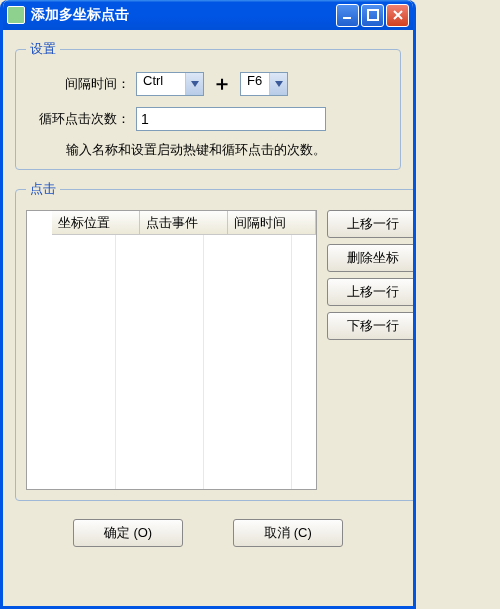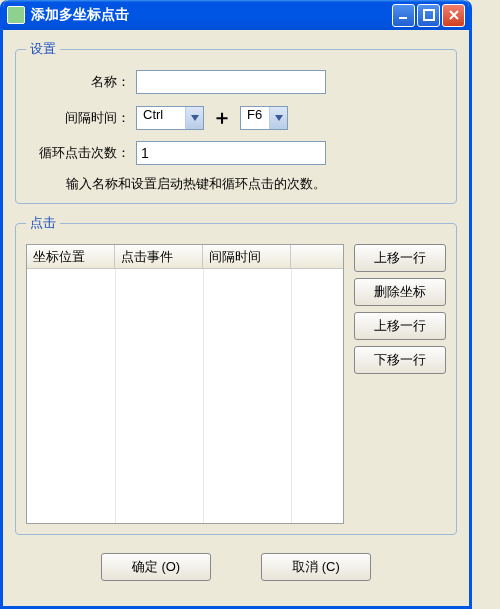--- a/index.html
+++ b/index.html
@@ -5,21 +5,21 @@
 * { box-sizing: border-box; margin: 0; padding: 0; }
 body {
   font-family: "Microsoft YaHei", "SimSun", Arial, sans-serif;
   font-size: 13px;
   background: #ece9d8;
   width: 500px;
   height: 609px;
   overflow: hidden;
 }
 .window {
-  width: 472px;
+  width: 416px;
   height: 609px;
   border: 3px solid #0055e5;
   border-top: none;
   background: #ece9d8;
   border-radius: 8px 8px 0 0;
   overflow: hidden;
 }
 .titlebar {
   height: 30px;
   background: linear-gradient(to bottom, #3c90f0 0%, #0055e5 8%, #0055e5 50%, #0050d8 100%);
@@ -127,20 +127,21 @@
   border: 1px solid #a0a0a0;
   background: #fff;
   height: 280px;
   overflow: hidden;
 }
 .thead {
   display: flex;
   background: linear-gradient(to bottom, #fdfdfd, #ece9d8);
   border-bottom: 1px solid #c8c8c8;
   height: 24px;
+  margin-left: 25px;
 }
 .th {
   border-right: 1px solid #c8c8c8;
   padding: 3px 6px;
   font-size: 13px;
 }
 .th:nth-child(1){ width: 88px; }
 .th:nth-child(2){ width: 88px; }
 .th:nth-child(3){ width: 88px; }
 .tbody {
@@ -200,24 +201,20 @@
           </svg>
       </div>
     </div>
   </div>
 
   <div class="client">
 
     <fieldset>
       <legend>设置</legend>
 
-      <div class="form-row">
-        <div class="form-label">名称：</div>
-        <input type="text" class="name-input" value="" style="">
-      </div>
 
       <div class="form-row">
         <div class="form-label">间隔时间：</div>
         <div class="combo">
           <span class="combo-val">Ctrl</span>
           <span class="combo-btn">
             <svg viewBox="0 0 8 6">
                 <path d="M0 0 L8 0 L4 6 Z" fill="#3a5a9a"></path>
               </svg>
           </span>

